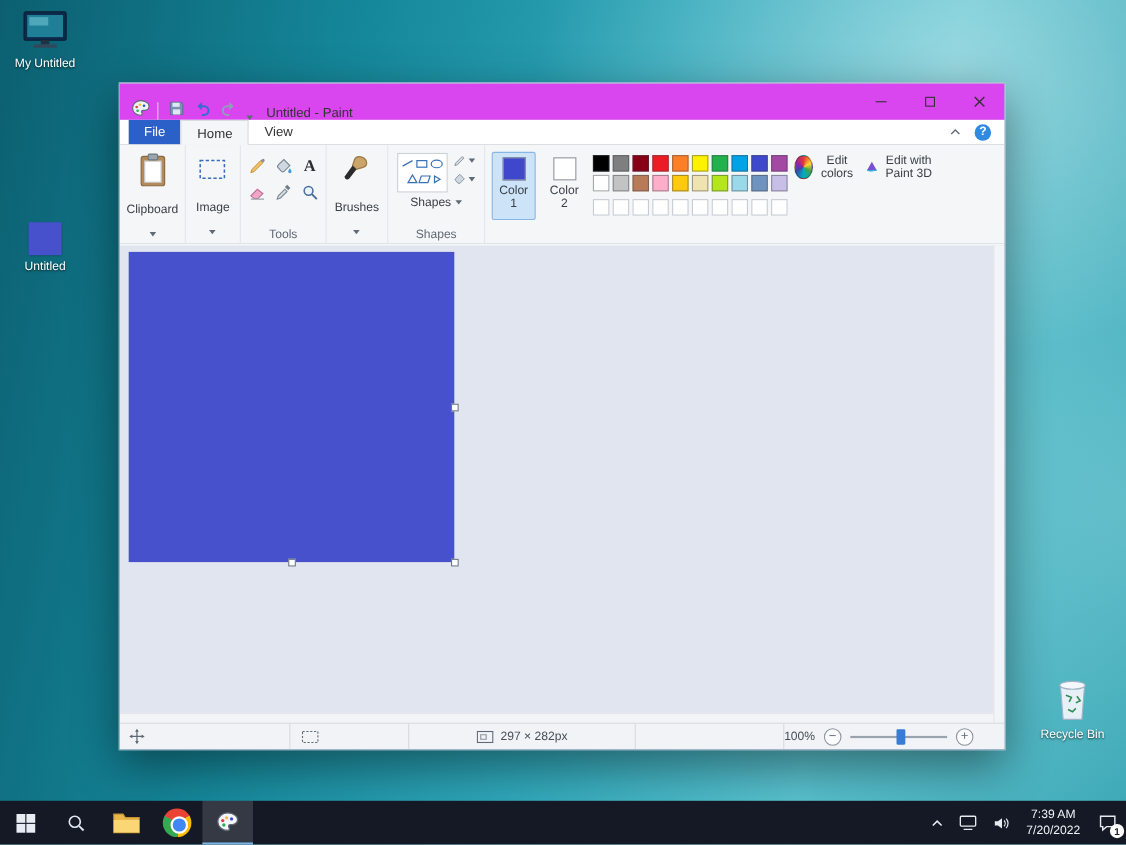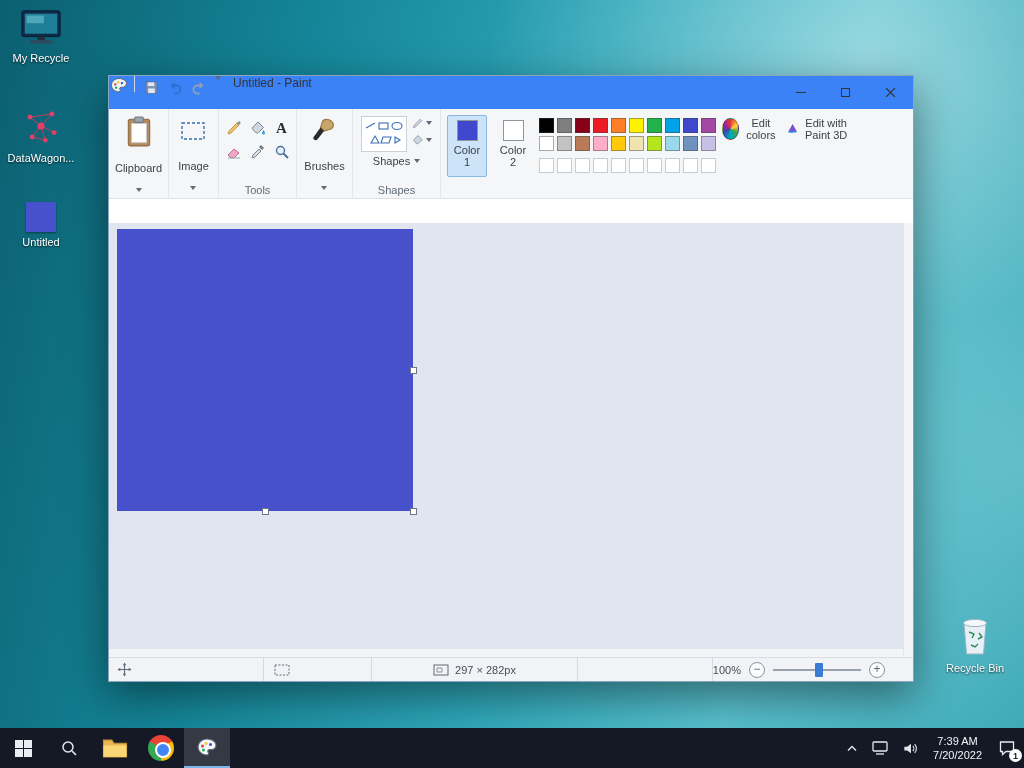--- a/index.html
+++ b/index.html
@@ -13,21 +13,21 @@
   }
 
   
   .desk-icon { position:absolute; width:78px; display:flex; flex-direction:column; align-items:center; gap:4px; cursor:default; }
   .desk-label { font-size:11px; color:#fff; text-shadow:0 1px 2px rgba(0,0,0,0.75); text-align:center; line-height:12px; }
   .file-thumb { width:30px; height:30px; box-shadow:0 1px 2px rgba(0,0,0,0.4); }
 
   
   .paint-window { position:absolute; left:108px; top:75px; width:806px; height:607px; background:#fff;
     border:1px solid #8aa6bf; box-shadow:0 14px 40px rgba(0,0,0,0.45); }
-  .titlebar { height:33px; display:flex; align-items:flex-start; background:#3b82f6; }
+  .titlebar { height:33px; display:flex; align-items:flex-end; padding-left:9px; background:#d946ef; }
   .qat-btn { background:none; border:none; width:22px; height:22px; display:flex; align-items:center; justify-content:center; margin-right:2px; }
   .qat-sep { width:1px; height:16px; background:#d2d6db; margin:0 5px; }
   .title-text { font-size:12px; color:#333; margin-left:12px; white-space:nowrap; }
   .win-controls { margin-left:auto; display:flex; height:33px; }
   .win-btn { width:45px; height:33px; border:none; background:transparent; display:flex; align-items:center; justify-content:center; }
   .min-glyph { width:10px; height:1px; background:#333; display:block; }
   .max-glyph { width:9px; height:9px; border:1px solid #333; display:block; }
 
   .tabrow { height:23px; display:flex; align-items:stretch; padding-left:8px; background:#fff; border-bottom:1px solid #d8dce1; }
   .tab { padding:0 14px; display:flex; align-items:center; font-size:12px; color:#333; }
@@ -105,39 +105,23 @@
 <div class="screen">
 
   <div class="desk-icon" style="left:2px;top:8px">
     <svg width="46" height="40" viewBox="0 0 48 40">
       <rect x="4" y="2" width="40" height="27" rx="2" fill="#0d2a4a" stroke="#0a1e33"></rect>
       <rect x="7" y="5" width="34" height="21" fill="#1f7f96"></rect>
       <rect x="9" y="7" width="18" height="8" fill="#7fd0dd" opacity="0.5"></rect>
       <rect x="20" y="29" width="8" height="4" fill="#22313f"></rect>
       <rect x="13" y="33" width="22" height="3" fill="#33465a"></rect>
     </svg>
-    <div class="desk-label">My Recycle</div>
+    <div class="desk-label">My Untitled</div>
   </div>
 
-  <div class="desk-icon" style="left:2px;top:104px">
-    <svg width="44" height="44" viewBox="0 0 40 40">
-      <g stroke="#d8365a" fill="none" stroke-width="0.8">
-        <path d="M20 20 10 12 M20 20 30 9 M20 20 32 26 M20 20 12 30 M20 20 24 33 M10 12 30 9 M12 30 24 33"></path>
-      </g>
-      <g fill="#e0416b">
-        <circle cx="20" cy="20" r="3.2"></circle>
-          <circle cx="10" cy="12" r="2.2"></circle>
-          <circle cx="30" cy="9" r="2.2"></circle>
-        <circle cx="32" cy="26" r="2.2"></circle>
-          <circle cx="12" cy="30" r="2.2"></circle>
-          <circle cx="24" cy="33" r="2"></circle>
-      </g>
-    </svg>
-    <div class="desk-label">DataWagon...</div>
-  </div>
 
   <div class="desk-icon" style="left:2px;top:202px">
     <div class="file-thumb" style="background: rgb(71, 81, 203);"></div>
     <div class="desk-label">Untitled</div>
   </div>
 
   <div class="desk-icon" style="left:936px;top:612px">
     <svg width="40" height="46" viewBox="0 0 40 46">
       <path d="M9 11h22l-2.5 31H11.5z" fill="#e8f0f7" stroke="#9fb3c4"></path>
       <ellipse cx="20" cy="11" rx="11.5" ry="3.6" fill="#f4f8fc" stroke="#9fb3c4"></ellipse>
@@ -186,20 +170,31 @@
             <span class="max-glyph"></span>
           </button>
         <button class="win-btn">
           <svg width="11" height="11" viewBox="0 0 10 10">
             <path d="M1 1 9 9 M9 1 1 9" stroke="#333" stroke-width="1.2"></path>
           </svg>
         </button>
       </div>
     </div>
 
+    <div class="tabrow">
+      <div class="tab file-tab">File</div>
+      <div class="tab active">Home</div>
+      <div class="tab">View</div>
+      <div class="tab-right">
+        <svg width="11" height="8" viewBox="0 0 12 8">
+          <path d="M2 6 6 2 10 6" stroke="#5f6a76" stroke-width="1.4" fill="none"></path>
+        </svg>
+        <span class="help-badge">?</span>
+      </div>
+    </div>
 
     <div class="ribbon">
 
       <div class="rgroup" style="width:60px">
         <button class="bigbtn">
           <svg width="26" height="32" viewBox="0 0 24 30">
             <rect x="2" y="3" width="20" height="25" rx="2" fill="#b48a5a" stroke="#8a6a42"></rect>
             <rect x="5" y="7" width="14" height="18" fill="#fff" stroke="#c9c9c9"></rect>
             <rect x="8" y="1" width="8" height="5" rx="1" fill="#9aa5ad" stroke="#6d7880"></rect>
           </svg>

